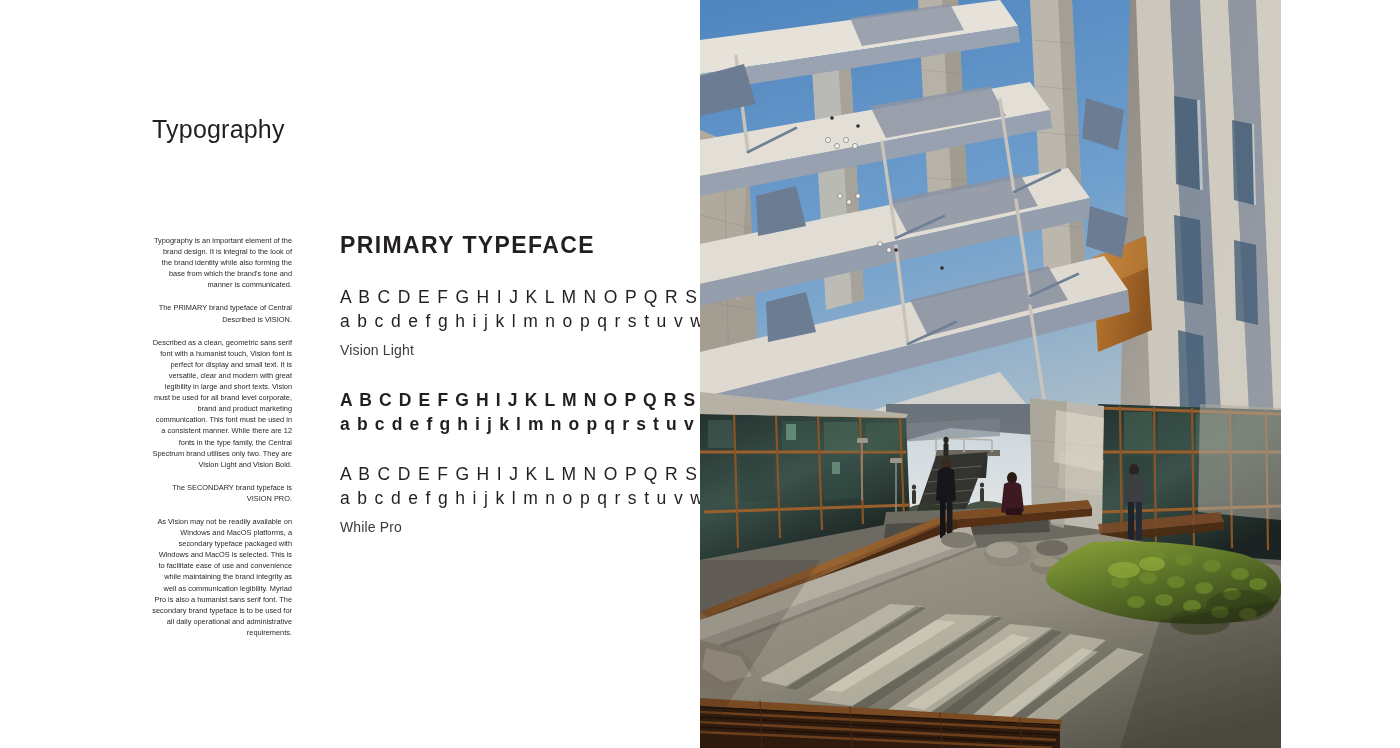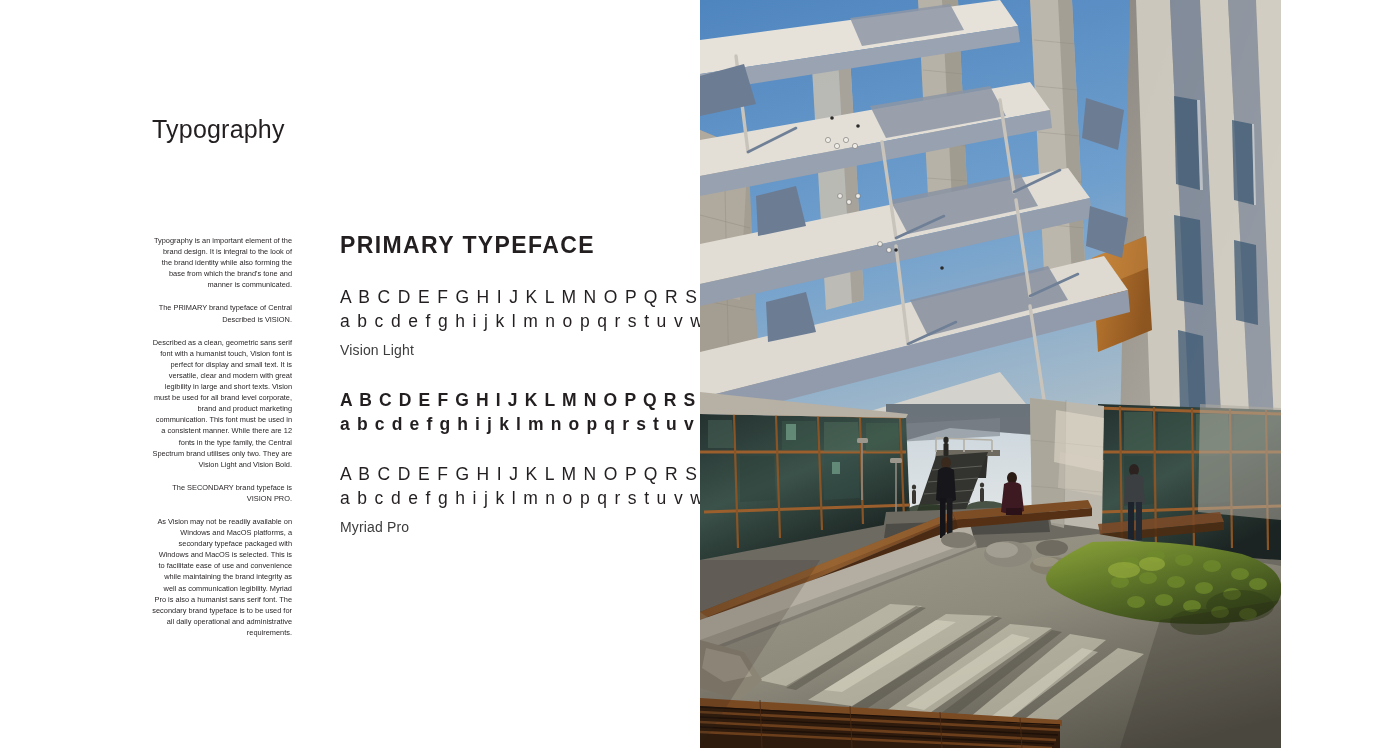--- a/index.html
+++ b/index.html
@@ -116,21 +116,21 @@
       <div class="alpha bold">A B C D E F G H I J K L M N O P Q R S T U V W X Y Z</div>
       <div class="alpha bold">a b c d e f g h i j k l m n o p q r s t u v w x y z</div>
     </div>
   </div>
 
   <div class="spec spec-desktop">
 
     <div>
       <div class="alpha light">A B C D E F G H I J K L M N O P Q R S T U V W X Y Z</div>
       <div class="alpha light">a b c d e f g h i j k l m n o p q r s t u v w x y z</div>
-      <div class="spec-label">Myriad Pro</div>
+      <div class="spec-label">While Pro</div>
     </div>
   </div>
 
   <div class="photo">
     <svg viewBox="0 0 581 748" preserveAspectRatio="none">
       <defs>
         <linearGradient id="skyG" x1="0" y1="0" x2="0.3" y2="1">
           <stop offset="0" stop-color="#4f85bf"></stop>
           <stop offset="0.55" stop-color="#6f9fcd"></stop>
           <stop offset="1" stop-color="#a9bcc9"></stop>

